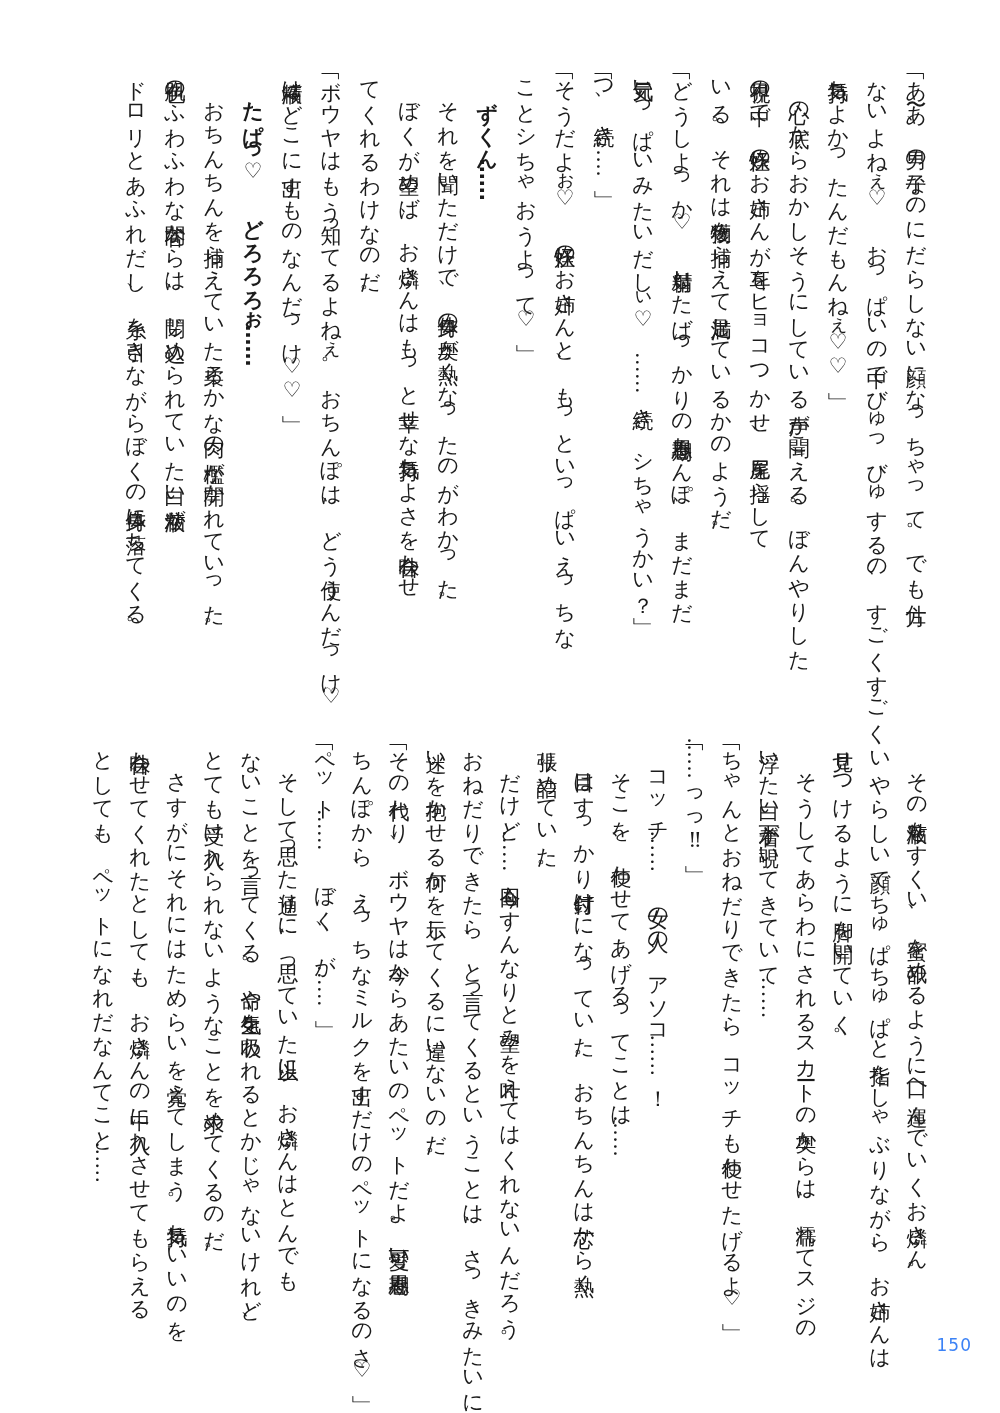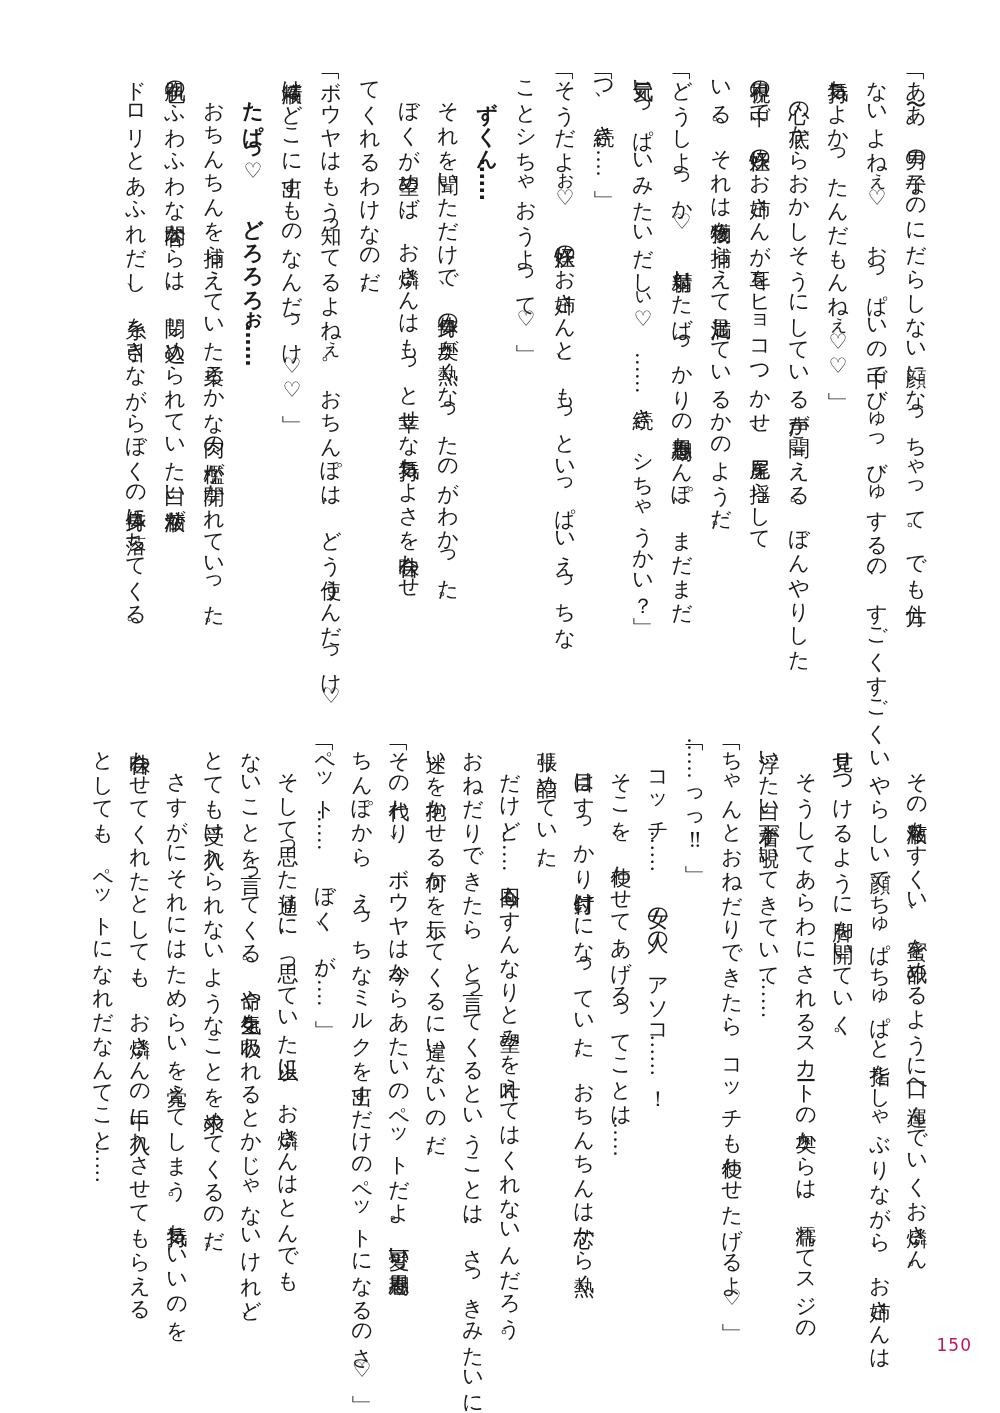--- a/index.html
+++ b/index.html
@@ -44,21 +44,21 @@
     font-family: "DejaVu Sans", "Liberation Sans", sans-serif;
     font-weight: bold;
   }
   .page-number {
     position: absolute;
     right: 28px;
     top: 1335px;
     font-family: "DejaVu Sans", "Liberation Sans", sans-serif;
     font-size: 17px;
     letter-spacing: 1px;
-    color: #be185d;
+    color: #3b82f6;
   }
 </style>
 </head>
 <body>
 
 <div class="page">
   <div class="vblock vblock-top">
       <div class="line">「あ〜あ、男の子なのにだらしない顔になっちゃって。でも仕方</div>
       <div class="line">ないよねぇ♡　おっぱいの中でびゅっびゅするの、すごくすごく</div>
       <div class="line">気持ちよかったんだもんねぇ♡♡」</div>

